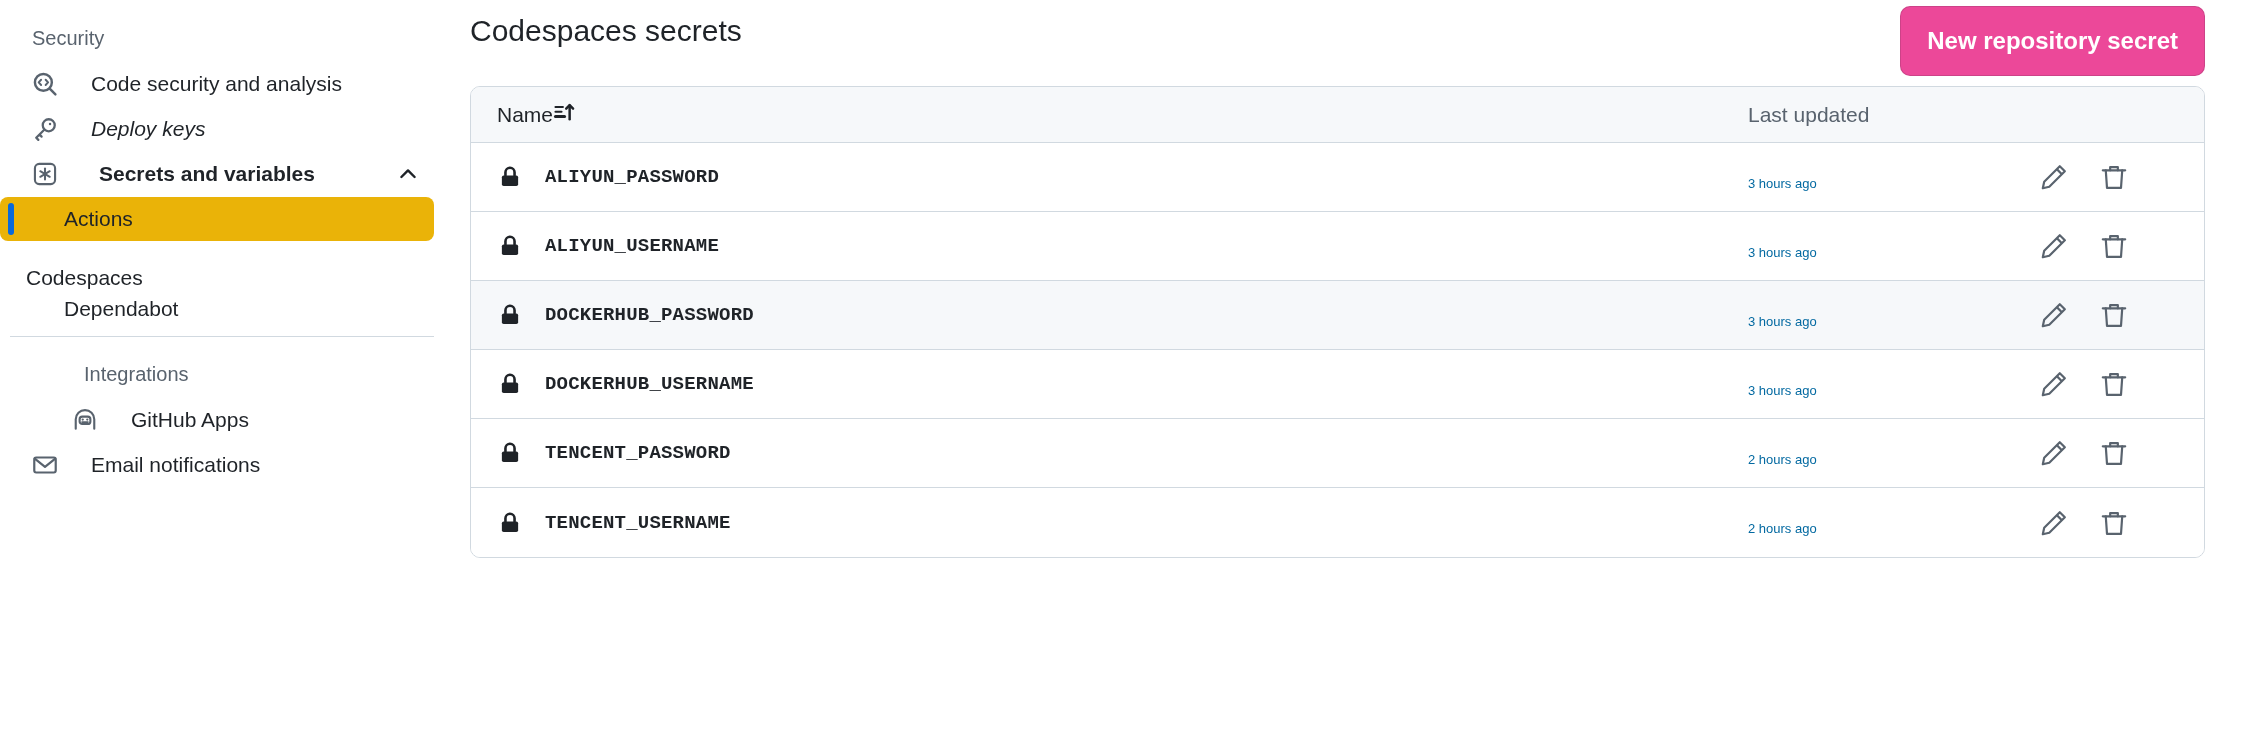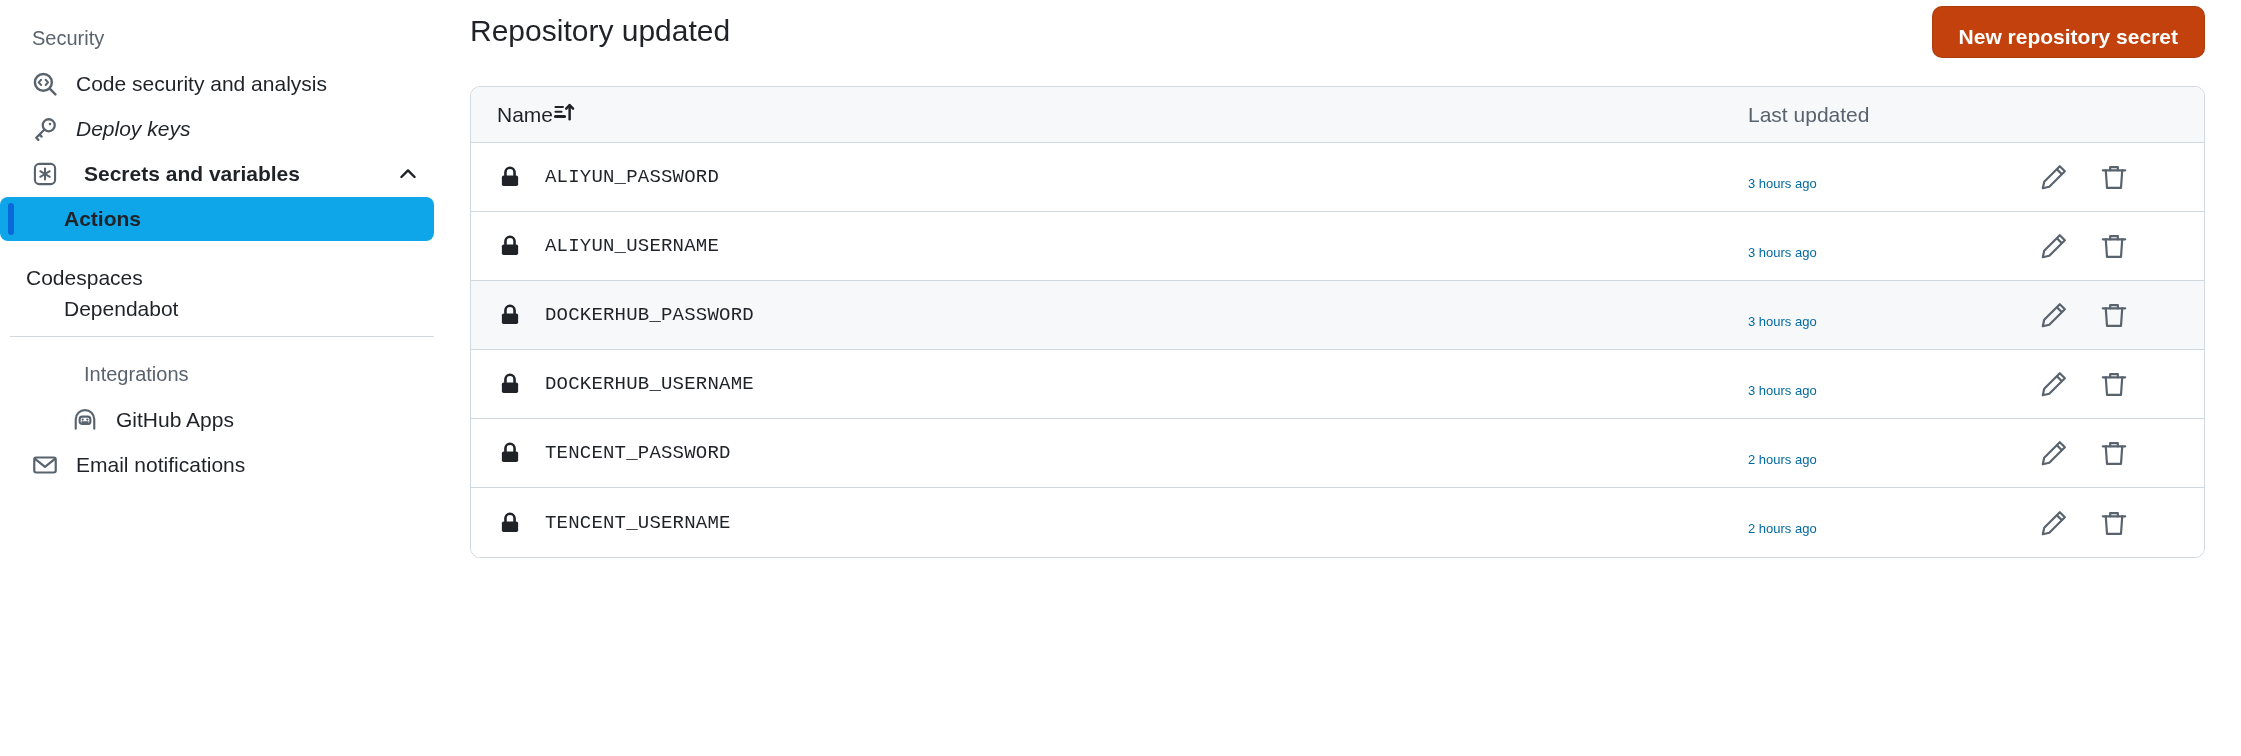--- a/index.html
+++ b/index.html
@@ -40,21 +40,21 @@
     margin: 0;
     line-height: 28px;
     height: 28px;
   }
   .sb-security-title { position: absolute; top: 24px; left: 0; }
   .sb-integrations-title { position: absolute; top: 360px; left: 12px; margin-left: 40px; }
 
   .sb-item {
     display: flex;
     align-items: center;
-    gap: 18px;
+    gap: 33px;
     height: 44px;
     padding: 0 14px 0 32px;
     border-radius: 8px;
     box-sizing: border-box;
     position: absolute;
     left: 0;
     right: 14px;
     cursor: pointer;
   }
   .sb-item .sb-ico {
@@ -87,22 +87,21 @@
     padding: 0 14px 0 64px;
     border-radius: 8px;
     box-sizing: border-box;
     position: absolute;
     left: 0;
     right: 14px;
     cursor: pointer;
   }
   .sb-subitem .sb-label { font-size: 21px; }
   .sb-subitem.active {
-    background: #0ea5e9;
-    font-weight: bold;
+    background: #eab308;
   }
   .sb-subitem.active::before {
     content: "";
     position: absolute;
     left: 8px;
     top: 6px;
     bottom: 6px;
     width: 6px;
     border-radius: 6px;
     background: #0969da;
@@ -138,29 +137,29 @@
   }
   .page-title {
     font-size: 30px;
     font-weight: 400;
     color: #1f2328;
     margin: 0;
     padding-top: 12px;
     line-height: 38px;
   }
   .btn-primary {
-    background: #c2410c;
+    background: #ec4899;
     color: #ffffff;
     border: 1px solid rgba(31,35,40,0.15);
     border-radius: 10px;
-    font-size: 21px;
+    font-size: 24px;
     font-family: "Liberation Sans", sans-serif;
     font-weight: bold;
     padding: 0 26px;
-    height: 52px;
+    height: 70px;
     line-height: 60px;
     cursor: pointer;
     white-space: nowrap;
     margin-top: 6px;
   }
 
   
   .secrets-box {
     border: 1px solid #d1d9e0;
     border-radius: 10px;
@@ -210,20 +209,21 @@
     align-items: center;
     gap: 22px;
   }
   .lock-ico { color: #1f2328; display: flex; align-items: center; }
   .secret-name {
     font-family: "Liberation Mono", "DejaVu Sans Mono", monospace;
     font-size: 19px;
     color: #1f2328;
     letter-spacing: 0.2px;
     white-space: nowrap;
+    font-weight: bold;
   }
   .cell-updated {
     margin-left: auto;
     width: 290px;
     font-size: 13px;
     color: #0369a1;
     padding-left: 4px;
     margin-top: 12px;
   }
   .cell-actions {
@@ -335,21 +335,21 @@
       </span>
       <span class="sb-label">Email notifications</span>
     </div>
 
   </nav>
 
   <main class="main">
     <div class="main-inner">
 
       <div class="page-head">
-        <h1 class="page-title">Repository updated</h1>
+        <h1 class="page-title">Codespaces secrets</h1>
         <button class="btn-primary">New repository secret</button>
       </div>
 
       <div class="secrets-box">
 
         <div class="tbl-head">
           <div class="th-name">
             <span>Name</span>
             <span>
               <svg width="22" height="22" viewBox="0 0 16 16" fill="none" stroke="currentColor" stroke-width="1.5" stroke-linecap="round">

